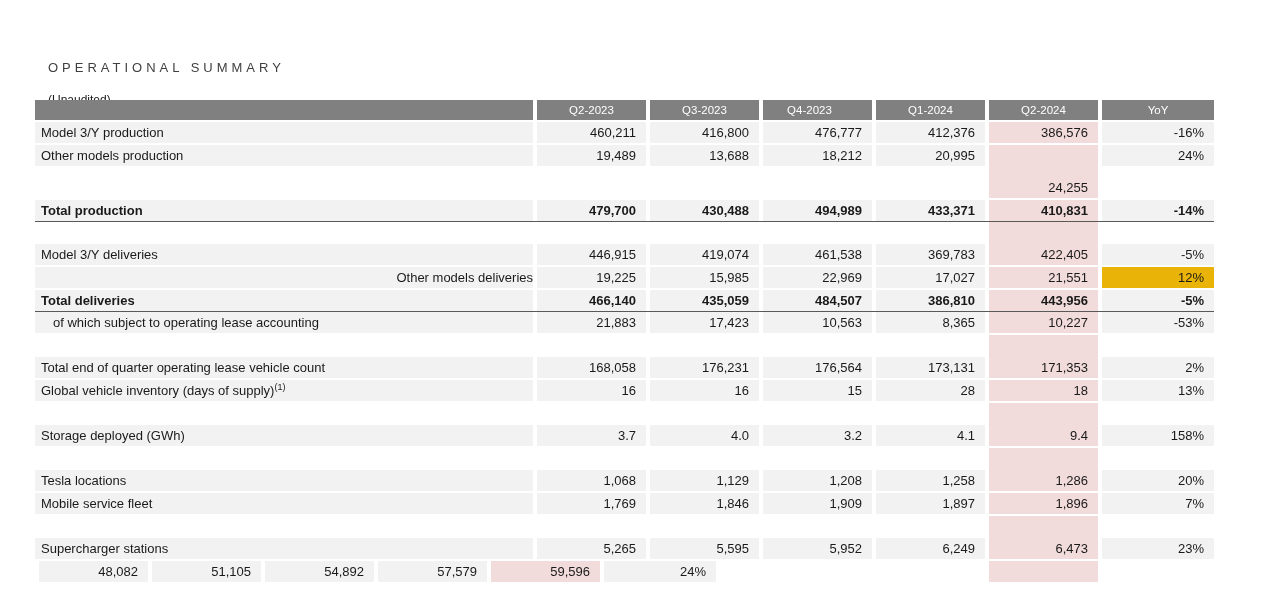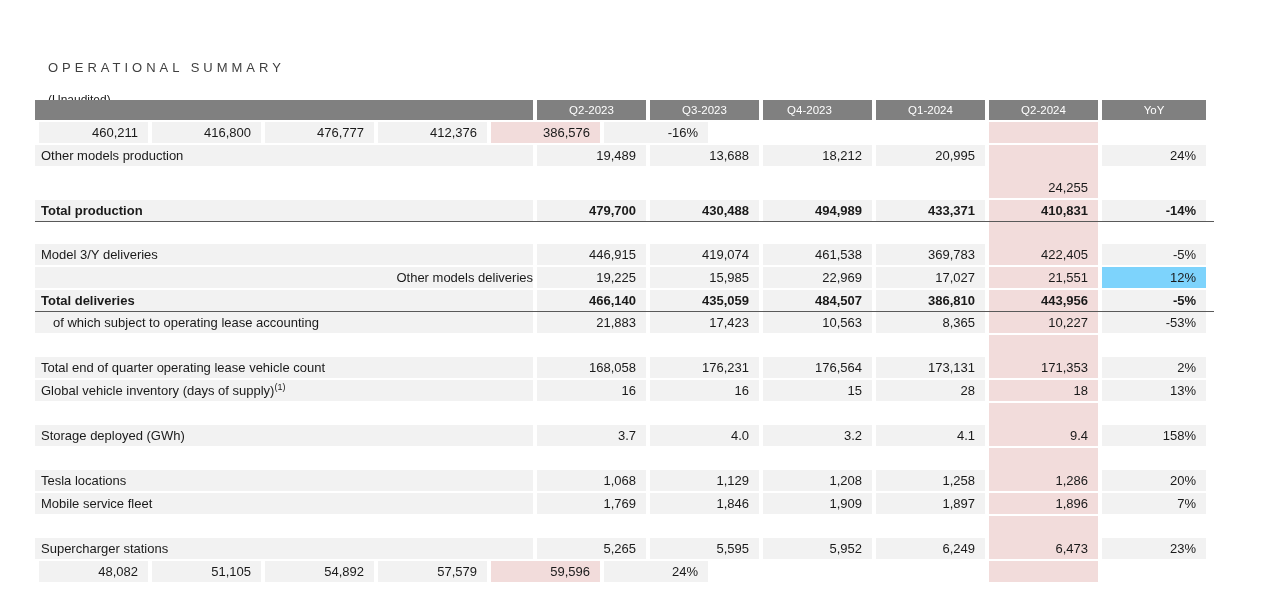--- a/index.html
+++ b/index.html
@@ -29,21 +29,21 @@
   .t-row{position:relative;z-index:1;display:flex;border-bottom:2px solid #ffffff;}
   .t-row.total-row{border-bottom:1px solid #595959;}
   .t-row.bold{font-weight:700;}
   .hdr{height:20px;line-height:20px;border-bottom:2px solid #ffffff;}
   .hdr .cell{background:#808080;color:#ffffff;font-size:11.5px;text-align:center;}
   .cell{height:21px;line-height:21px;background:#f2f2f2;box-sizing:border-box;}
   .hdr .cell{height:20px;line-height:20px;}
   .label-cell{width:498px;padding-left:6px;text-align:left;overflow:hidden;white-space:nowrap;}
   .label-cell.indent{padding-left:18px;}
   .num-cell{width:109px;margin-left:4px;text-align:right;padding-right:10px;}
-  .yoy-cell{width:104px;margin-left:4px;text-align:right;padding-right:10px;}
+  .yoy-cell{width:112px;margin-left:4px;text-align:right;padding-right:10px;}
   .gap-row{position:relative;z-index:1;height:22px;background:transparent;}
   sup{font-size:9px;line-height:0;vertical-align:super;}
 </style>
 </head>
 <body>
 
 <div class="page">
   <div class="doc-title">OPERATIONAL SUMMARY</div>
   <div class="doc-subtitle">(Unaudited)</div>
 
@@ -54,20 +54,21 @@
 
     <div class="cell num-cell" style="background: rgb(128, 128, 128); color: rgb(255, 255, 255); text-align: center; padding-right: 0px;">Q2-2023</div>
         <div class="cell num-cell" style="background: rgb(128, 128, 128); color: rgb(255, 255, 255); text-align: center; padding-right: 0px;">Q3-2023</div>
         <div class="cell num-cell" style="background: rgb(128, 128, 128); color: rgb(255, 255, 255); text-align: center; padding-right: 16px;">Q4-2023</div>
         <div class="cell num-cell" style="background: rgb(128, 128, 128); color: rgb(255, 255, 255); text-align: center; padding-right: 0px;">Q1-2024</div>
         <div class="cell num-cell" style="background: rgb(128, 128, 128); color: rgb(255, 255, 255); text-align: center; padding-right: 0px;">Q2-2024</div>
         <div class="cell yoy-cell" style="background: rgb(128, 128, 128); color: rgb(255, 255, 255); text-align: center; padding-right: 0px;">YoY</div>
       </div>
     <div id="rows-host">
         <div class="t-row">
+          <div class="cell label-cell" style="background: rgb(242, 242, 242);">Model 3/Y production</div>
           <div class="cell num-cell" style="background: rgb(242, 242, 242);">460,211</div>
           <div class="cell num-cell" style="background: rgb(242, 242, 242);">416,800</div>
           <div class="cell num-cell" style="background: rgb(242, 242, 242);">476,777</div>
           <div class="cell num-cell" style="background: rgb(242, 242, 242);">412,376</div>
           <div class="cell num-cell" style="background: rgb(242, 220, 219);">386,576</div>
           <div class="cell yoy-cell" style="background: rgb(242, 242, 242);">-16%</div>
         </div>
         <div class="t-row">
           <div class="cell label-cell" style="background: rgb(242, 242, 242);">Other models production</div>
           <div class="cell num-cell" style="background: rgb(242, 242, 242);">19,489</div>
@@ -96,21 +97,21 @@
           <div class="cell num-cell" style="background: rgb(242, 220, 219);">422,405</div>
           <div class="cell yoy-cell" style="background: rgb(242, 242, 242);">-5%</div>
         </div>
         <div class="t-row">
           <div class="cell label-cell" style="background: rgb(242, 242, 242); text-align: right;">Other models deliveries</div>
           <div class="cell num-cell" style="background: rgb(242, 242, 242);">19,225</div>
           <div class="cell num-cell" style="background: rgb(242, 242, 242);">15,985</div>
           <div class="cell num-cell" style="background: rgb(242, 242, 242);">22,969</div>
           <div class="cell num-cell" style="background: rgb(242, 242, 242);">17,027</div>
           <div class="cell num-cell" style="background: rgb(242, 220, 219);">21,551</div>
-          <div class="cell yoy-cell" style="background: #7dd3fc;">12%</div>
+          <div class="cell yoy-cell" style="background: #eab308;">12%</div>
         </div>
         <div class="t-row bold total-row">
           <div class="cell label-cell" style="background: rgb(242, 242, 242);">Total deliveries</div>
           <div class="cell num-cell" style="background: rgb(242, 242, 242);">466,140</div>
           <div class="cell num-cell" style="background: rgb(242, 242, 242);">435,059</div>
           <div class="cell num-cell" style="background: rgb(242, 242, 242);">484,507</div>
           <div class="cell num-cell" style="background: rgb(242, 242, 242);">386,810</div>
           <div class="cell num-cell" style="background: rgb(242, 220, 219);">443,956</div>
           <div class="cell yoy-cell" style="background: rgb(242, 242, 242);">-5%</div>
         </div>

